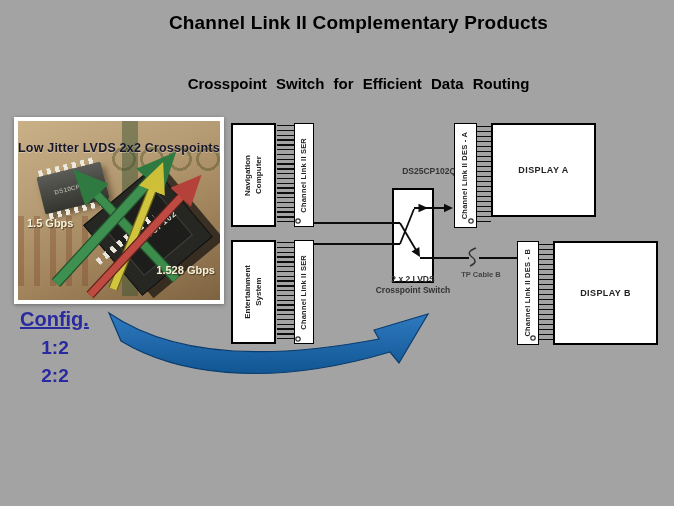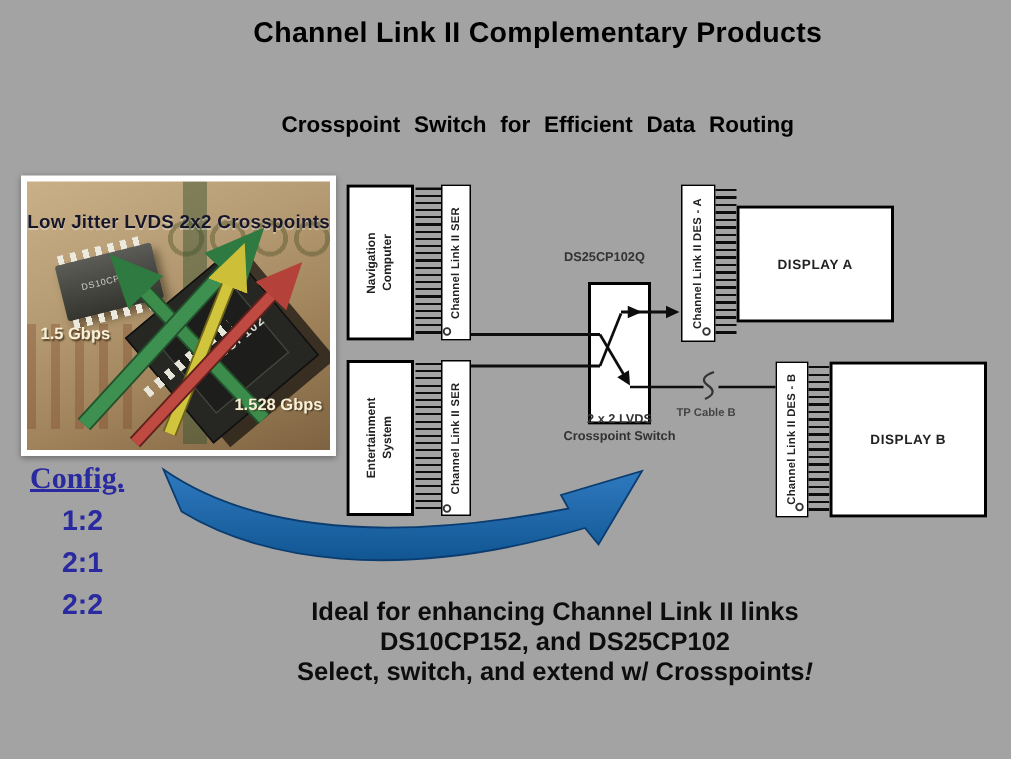--- a/index.html
+++ b/index.html
@@ -16,21 +16,21 @@
   .photo-frame{position:absolute;left:14px;top:117px;width:202px;height:179px;
     background:#fff;padding:4px;box-shadow:0 1px 4px rgba(0,0,0,.35);}
   .photo{position:relative;width:202px;height:179px;overflow:hidden;
     background:linear-gradient(155deg,#c9b087 0%,#b69c74 35%,#a0835a 65%,#7e6342 100%);}
   .deco-rings{position:absolute;right:0;top:18px;width:110px;height:40px;opacity:.45;
     background-image:radial-gradient(circle at 14px 20px, transparent 9px, #55552c 9px, #55552c 12px, transparent 12px);
     background-size:28px 40px;}
   .deco-band{position:absolute;left:104px;top:0;width:16px;height:175px;background:#33502f;opacity:.45;}
   .deco-arch{position:absolute;left:0;top:95px;width:78px;height:70px;opacity:.35;
     background:repeating-linear-gradient(90deg,#7c452c 0 6px,transparent 6px 16px);}
-  .photo-caption{position:absolute;left:0;top:20px;width:100%;text-align:right;
+  .photo-caption{position:absolute;left:0;top:20px;width:100%;text-align:left;
     font-size:12.5px;font-weight:bold;color:#17172c;text-shadow:0 1px 0 rgba(255,255,255,.35);letter-spacing:.2px;}
   .chip-small{position:absolute;left:22px;top:48px;width:66px;height:38px;
     transform:rotate(-14deg);background:linear-gradient(#5b5b57,#35352f);border-radius:2px;
     box-shadow:3px 5px 6px rgba(40,30,15,.5);display:flex;align-items:center;justify-content:center;}
   .chip-small .pins-top,.chip-small .pins-bottom{position:absolute;left:3px;right:3px;height:6px;
     background:repeating-linear-gradient(90deg,#eceadf 0 4px,transparent 4px 8.6px);}
   .pins-top{top:-6px}.pins-bottom{bottom:-6px}
   .chip-small-label{font-size:6px;color:#cfcfc6;letter-spacing:.5px;transform:rotate(0deg);}
   .speed-small{position:absolute;left:9px;top:96px;font-size:11px;font-weight:bold;color:#f7f1da;
     text-shadow:1px 1px 1px rgba(60,45,20,.8);}
@@ -42,38 +42,38 @@
     transform-origin:left bottom;background:repeating-linear-gradient(90deg,#e8e6da 0 4px,transparent 4px 9px);}
   .chip-large-label{position:absolute;left:6px;top:44px;width:100px;text-align:center;
     transform:rotate(-40deg);font-size:8.5px;font-weight:bold;color:#dcdcd4;letter-spacing:1px;}
   .ribbons{position:absolute;left:0;top:0;width:202px;height:179px;}
   .speed-large{position:absolute;right:5px;top:143px;font-size:11px;font-weight:bold;color:#f7f1da;
     text-shadow:1px 1px 1px rgba(60,45,20,.8);}
   .brand{position:absolute;left:8px;top:154px;font-size:14.5px;font-weight:bold;font-style:italic;
     color:rgba(240,240,246,.85);text-shadow:1px 1px 2px rgba(45,45,65,.7);letter-spacing:.3px;}
   
   .config{position:absolute;left:20px;top:308px;width:78px;color:#2a2aa0;}
-  .config-heading{font-size:20px;font-weight:bold;text-decoration:underline;font-family:Liberation Serif, serif;}
+  .config-heading{font-size:20px;font-weight:bold;text-decoration:underline;}
   .config-item{font-size:19px;font-weight:bold;text-align:center;margin-top:6px;width:70px;}
   
   .dbox{position:absolute;background:#fff;border:2px solid #000;box-sizing:border-box;}
   .dbox-thin{border-width:1.5px;}
   .bus{position:absolute;background:repeating-linear-gradient(to bottom,#0d0d0d 0 1.4px,transparent 1.4px 4.8px);}
   .bus5{background:repeating-linear-gradient(to bottom,#0d0d0d 0 1.4px,transparent 1.4px 5px);}
   .vtext{display:flex;align-items:center;justify-content:center;}
   .vtext span{writing-mode:vertical-rl;transform:rotate(180deg);white-space:pre-line;
     text-align:center;font-weight:bold;font-size:8px;line-height:1.35;color:#222;}
   .vtext-sm span{font-size:7.5px;font-weight:bold;letter-spacing:.2px;}
   .display-label{display:flex;align-items:center;justify-content:center;
     font-size:9px;font-weight:bold;letter-spacing:.4px;color:#222;}
-  .part-label{position:absolute;left:376px;top:166px;width:80px;text-align:left;
+  .part-label{position:absolute;left:376px;top:166px;width:80px;text-align:right;
     font-size:8.5px;font-weight:600;color:#333;}
   .switch-label{position:absolute;left:363px;top:274px;width:100px;text-align:center;
     font-size:8.5px;font-weight:600;color:#333;white-space:pre-line;line-height:1.3;}
-  .cable-label{position:absolute;left:451px;top:270px;width:60px;
+  .cable-label{position:absolute;left:451px;top:270px;width:60px;text-align:center;
     font-size:7.5px;font-weight:600;color:#444;}
   .overlay-svg{position:absolute;left:0;top:0;pointer-events:none;}
   
   .footer{position:absolute;left:130px;top:398px;width:480px;text-align:center;
     font-size:17px;font-weight:bold;color:#0d0d0d;line-height:20px;}
   .footer em{font-style:italic;}
 </style>
 </head>
 <body>
 
@@ -125,21 +125,20 @@
         <line x1="72" y1="174" x2="174" y2="64" stroke="#bf4a42" stroke-width="7" marker-end="url(#mR)"></line>
       </svg>
 
       <div class="speed-large">1.528 Gbps</div>
     </div>
   </div>
 
   <div class="config">
     <div class="config-heading">Config.</div>
     <div class="config-item">1:2</div>
-    <div class="config-item">2:1</div>
     <div class="config-item">2:2</div>
   </div>
 
   <div class="dbox vtext" style="left:231px;top:123px;width:45px;height:104px;">
     <span>Navigation
 Computer</span>
   </div>
   <div class="bus" style="left:277px;top:125px;width:17px;height:100px;"></div>
   <div class="dbox dbox-thin vtext vtext-sm" style="left:294px;top:123px;width:20px;height:104px;">
     <span>Channel Link II SER</span>
@@ -156,21 +155,21 @@
 
   <div class="part-label">DS25CP102Q</div>
   <div class="dbox" style="left:392px;top:188px;width:42px;height:95px;"></div>
   <div class="switch-label">2 x 2 LVDS
 Crosspoint Switch</div>
 
   <div class="dbox dbox-thin vtext vtext-sm" style="left:454px;top:123px;width:23px;height:105px;">
     <span>Channel Link II DES - A</span>
   </div>
   <div class="bus bus5" style="left:477px;top:126px;width:14px;height:99px;"></div>
-  <div class="dbox display-label" style="left:491px;top:137px;width:105px;height:78px;">
+  <div class="dbox display-label" style="left:491px;top:123px;width:105px;height:94px;">
     <span>DISPLAY A</span>
   </div>
 
   <div class="dbox dbox-thin vtext vtext-sm" style="left:517px;top:241px;width:22px;height:104px;">
     <span>Channel Link II DES - B</span>
   </div>
   <div class="bus bus5" style="left:539px;top:244px;width:14px;height:99px;"></div>
   <div class="dbox display-label" style="left:553px;top:241px;width:105px;height:104px;">
     <span>DISPLAY B</span>
   </div>
@@ -199,19 +198,14 @@
     <path d="M470,266 q9,-4 2,-9 q-7,-5 4,-9" stroke="#333" stroke-width="1.5" fill="none"></path>
 
     <circle cx="298" cy="221" r="2.2" fill="#fff" stroke="#333" stroke-width="1.2"></circle>
     <circle cx="298" cy="339" r="2.2" fill="#fff" stroke="#333" stroke-width="1.2"></circle>
     <circle cx="471" cy="221" r="2.2" fill="#fff" stroke="#333" stroke-width="1.2"></circle>
     <circle cx="533" cy="338" r="2.2" fill="#fff" stroke="#333" stroke-width="1.2"></circle>
 
     <path d="M109,313 C158,347 238,366 379,339 L374,330 L428,314 L399,363 L390,352 C262,390 172,372 121,341 Z" fill="url(#swooshGrad)" stroke="#0a3c6f" stroke-width="1.2"></path>
   </svg>
 
-  <div class="footer">
-    <div>Ideal for enhancing Channel Link II links</div>
-    <div>DS10CP152, and DS25CP102</div>
-    <div><span>Select, switch, and extend w/ Crosspoints</span><em>!</em></div>
-  </div>
 
 </div>
 
 </body></html>

